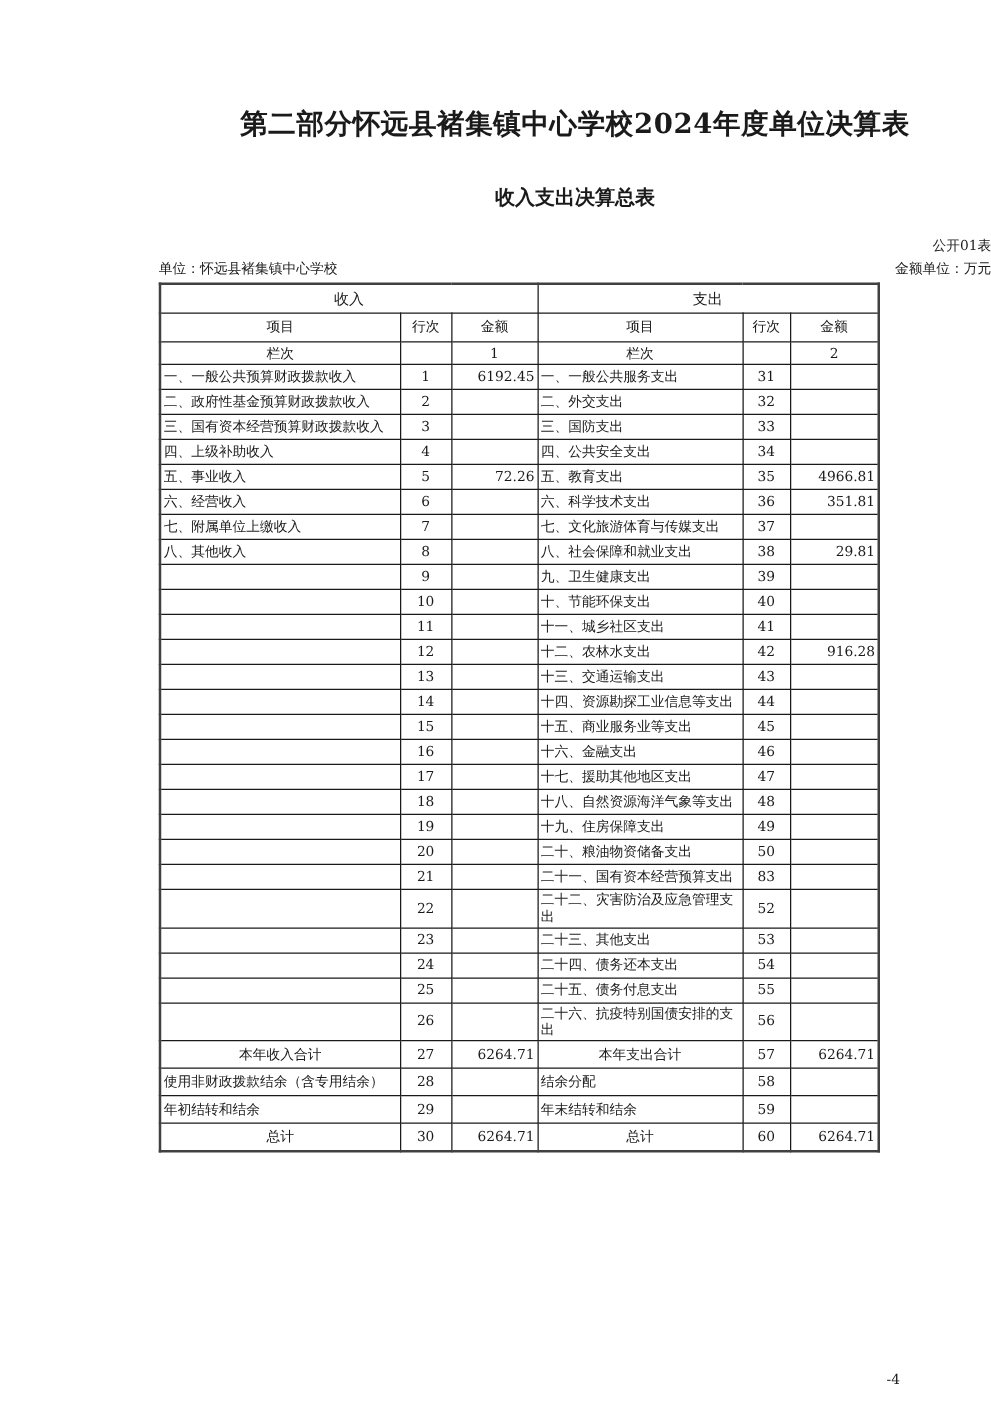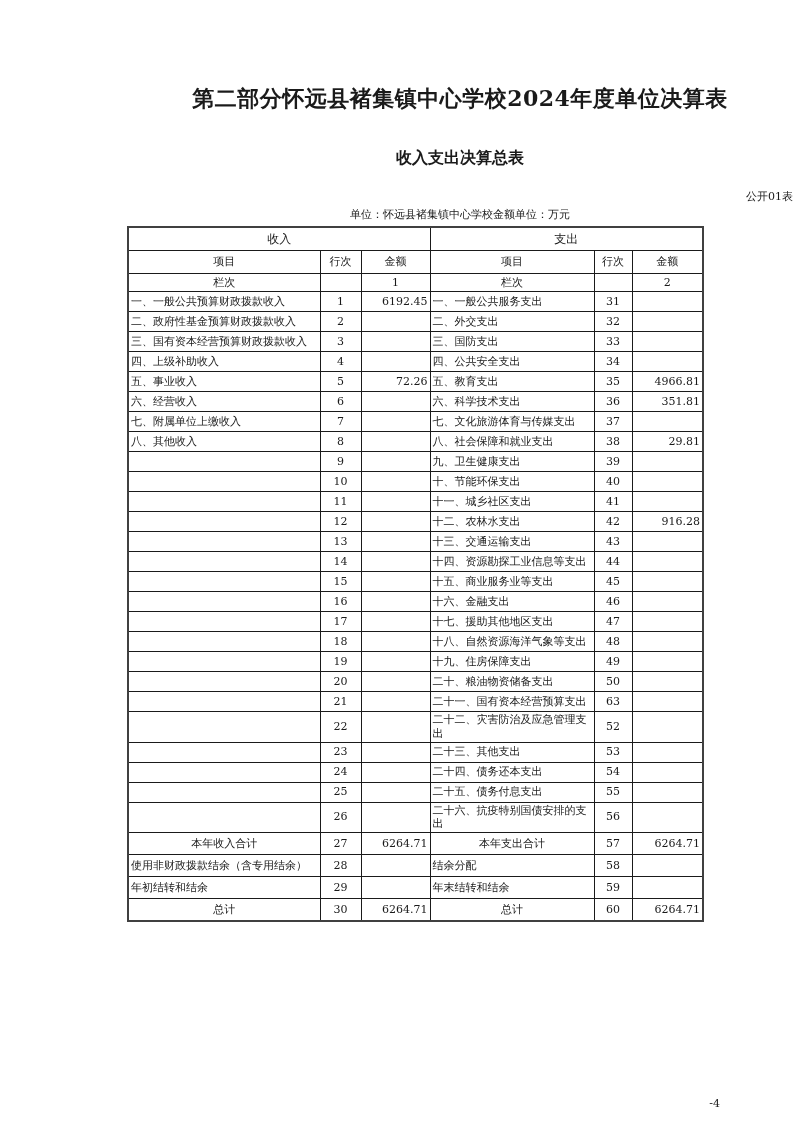--- a/index.html
+++ b/index.html
@@ -36,21 +36,21 @@
   .form-code {
     margin-top: 20px;
     font-size: 11px;
     text-align: right;
   }
   .unit-line {
     margin-top: 3px;
     margin-bottom: 4px;
     font-size: 11px;
     display: flex;
-    justify-content: center;
+    justify-content: space-between;
   }
   table.budget {
     width: 575px;
     border-collapse: collapse;
     table-layout: fixed;
     border: 2px solid #404040;
     font-size: 11px;
   }
   table.budget th, table.budget td {
     border: 1px solid #1a1a1a;
@@ -291,21 +291,21 @@
             <td class="right"></td>
             <td class="left mid">二十、粮油物资储备支出</td>
             <td class="center">50</td>
             <td class="right"></td>
           </tr>
           <tr>
             <td class="left"></td>
             <td class="center">21</td>
             <td class="right"></td>
             <td class="left mid">二十一、国有资本经营预算支出</td>
-            <td class="center">63</td>
+            <td class="center">83</td>
             <td class="right"></td>
           </tr>
           <tr class="tall">
             <td class="left"></td>
             <td class="center">22</td>
             <td class="right"></td>
             <td class="left mid">二十二、灾害防治及应急管理支出</td>
             <td class="center">52</td>
             <td class="right"></td>
           </tr>

